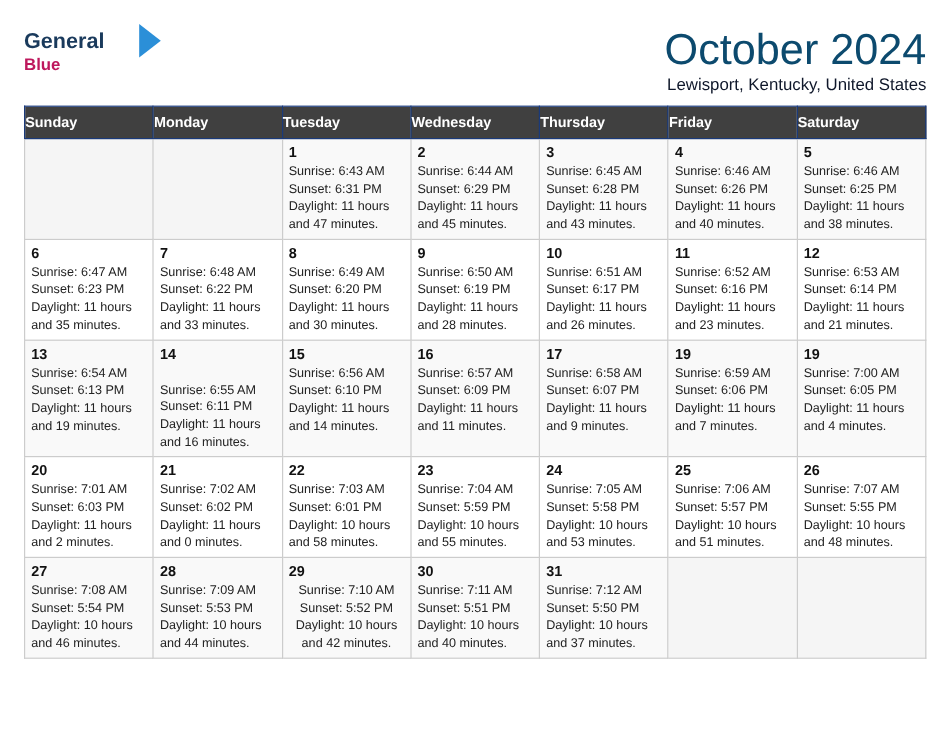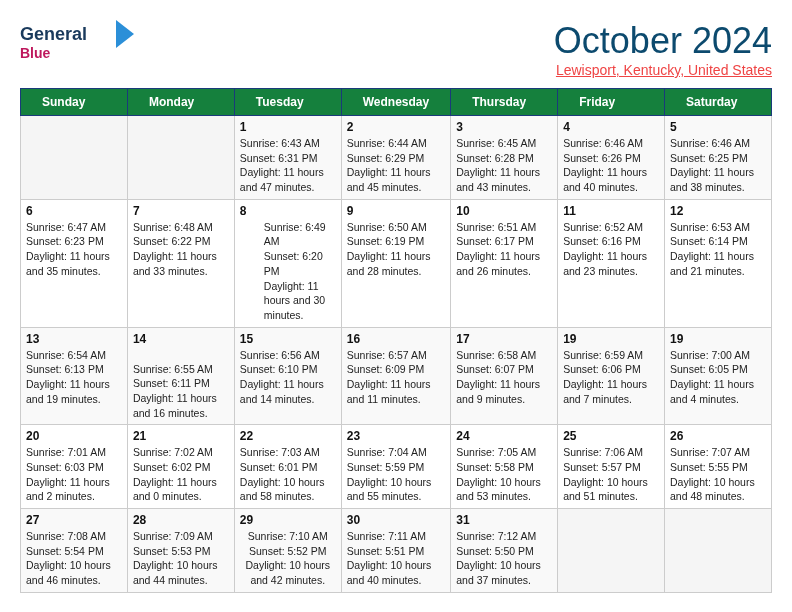--- a/index.html
+++ b/index.html
@@ -31,33 +31,32 @@
       text-align: right;
     }
     .month-title {
       font-size: 36px;
       color: #0c4a6e;
       font-weight: normal;
       margin-left: 41px;
     }
     .location {
       font-size: 14px;
-      color: #ef4444;
-      text-decoration: underline;
+      color: #0f172a;
     }
     table {
       width: 100%;
       border-collapse: collapse;
       font-size: 11px;
     }
     thead th {
-      background-color: #15803d;
+      background-color: #404040;
       color: #fff;
       text-align: left;
-      padding: 6px 21px;
+      padding: 6px 0;
       font-size: 12px;
       font-weight: bold;
       border: 1px solid #1a3a7a;
     }
     tbody td {
       border: 1px solid #ccc;
       vertical-align: top;
       padding: 4px 5px;
       width: 107px;
       min-height: 70px;
@@ -156,21 +155,21 @@
 Daylight: 11 hours and 35 minutes.</div>
         </td>
         <td>
           <span class="day-num">7</span>
           <div class="day-info" style="white-space: pre-line;">Sunrise: 6:48 AM
 Sunset: 6:22 PM
 Daylight: 11 hours and 33 minutes.</div>
         </td>
         <td>
           <span class="day-num">8</span>
-          <div class="day-info" style="white-space: pre-line; margin-left: 24px;">Sunrise: 6:49 AM
+          <div class="day-info" style="white-space: pre-line;">Sunrise: 6:49 AM
 Sunset: 6:20 PM
 Daylight: 11 hours and 30 minutes.</div>
         </td>
         <td>
           <span class="day-num">9</span>
           <div class="day-info" style="white-space: pre-line;">Sunrise: 6:50 AM
 Sunset: 6:19 PM
 Daylight: 11 hours and 28 minutes.</div>
         </td>
         <td>

